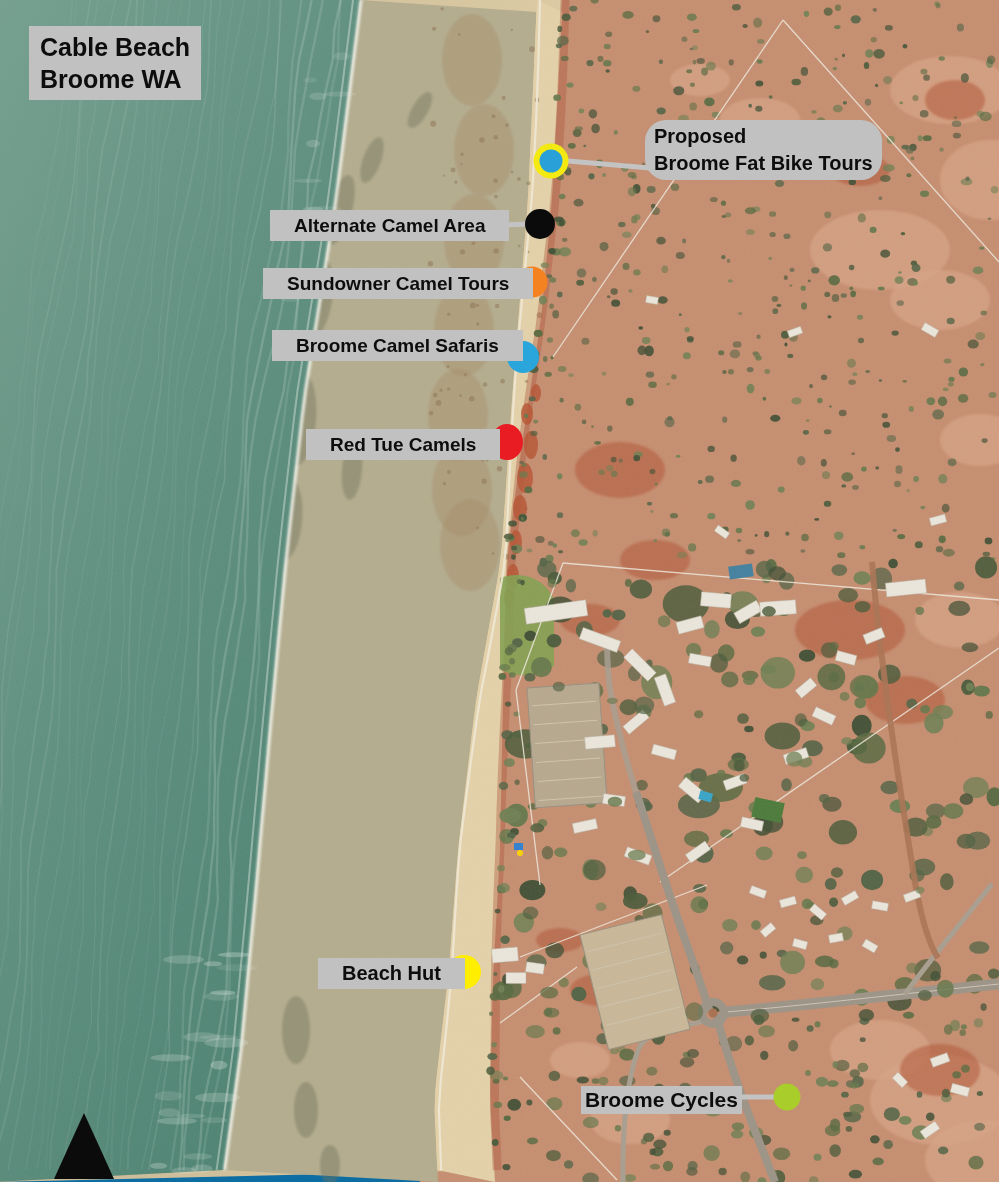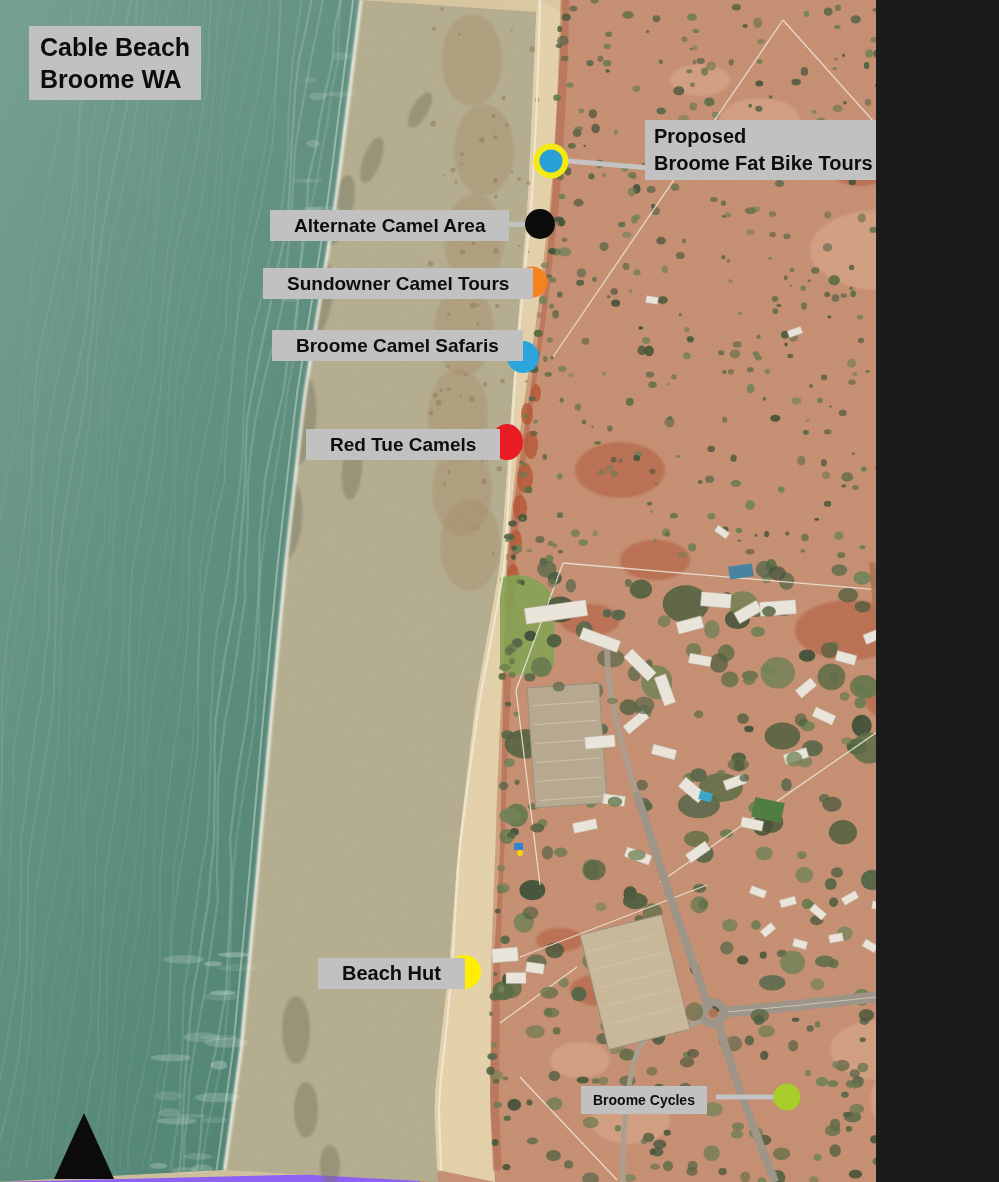--- a/index.html
+++ b/index.html
@@ -1,29 +1,29 @@
 <!DOCTYPE html>
 <html><head>
 <meta charset="utf-8">
 <style>
   html,body{margin:0;padding:0;background:#1b1b1b;}
-  .stage{position:relative;width:876px;height:1182px;overflow:hidden;
-         font-family:"Liberation Sans","DejaVu Sans",sans-serif;background:#8b5cf6;}
+  .stage{position:relative;width:999px;height:1182px;overflow:hidden;
+         font-family:"Liberation Sans","DejaVu Sans",sans-serif;background:#0369a1;}
   .stage svg{position:absolute;left:0;top:0;}
   .lbl{position:absolute;background:#c1c1c1;color:#0d0d0d;font-weight:bold;
        white-space:nowrap;padding:6px 24px;font-size:19px;line-height:19px;z-index:5;}
   .lbl div{line-height:inherit;}
   #lb-title{left:29px;top:26px;font-size:25px;line-height:32px;padding:5px 11px;}
-  #lb-proposed{left:645px;top:120px;font-size:20px;line-height:27px;padding:3px 9px;}
+  #lb-proposed{left:645px;top:120px;font-size:20px;line-height:27px;padding:3px 9px;border-radius:21px;}
   #lb-alternate{left:270px;top:210px;}
   #lb-sundowner{left:263px;top:268px;}
   #lb-safaris{left:272px;top:330px;}
   #lb-redsun{left:306px;top:429px;}
   #lb-beachhut{left:318px;top:958px;font-size:20px;}
-  #lb-cycles{left:581px;top:1086px;font-size:14px;line-height:18px;padding:5px 12px;}
+  #lb-cycles{left:581px;top:1086px;font-size:21px;line-height:18px;padding:5px 4px;}
   #north{position:absolute;left:48px;top:1113px;z-index:5;}
   #north .tri{width:0;height:0;margin-left:6px;
       border-left:30px solid transparent;border-right:30px solid transparent;
       border-bottom:66px solid #0b0b0b;}
   #north .ntxt{margin-top:4px;font-size:24px;font-weight:bold;color:#0d0d0d;letter-spacing:.5px;}
 </style>
 </head>
 <body>
 
 <div class="stage">

